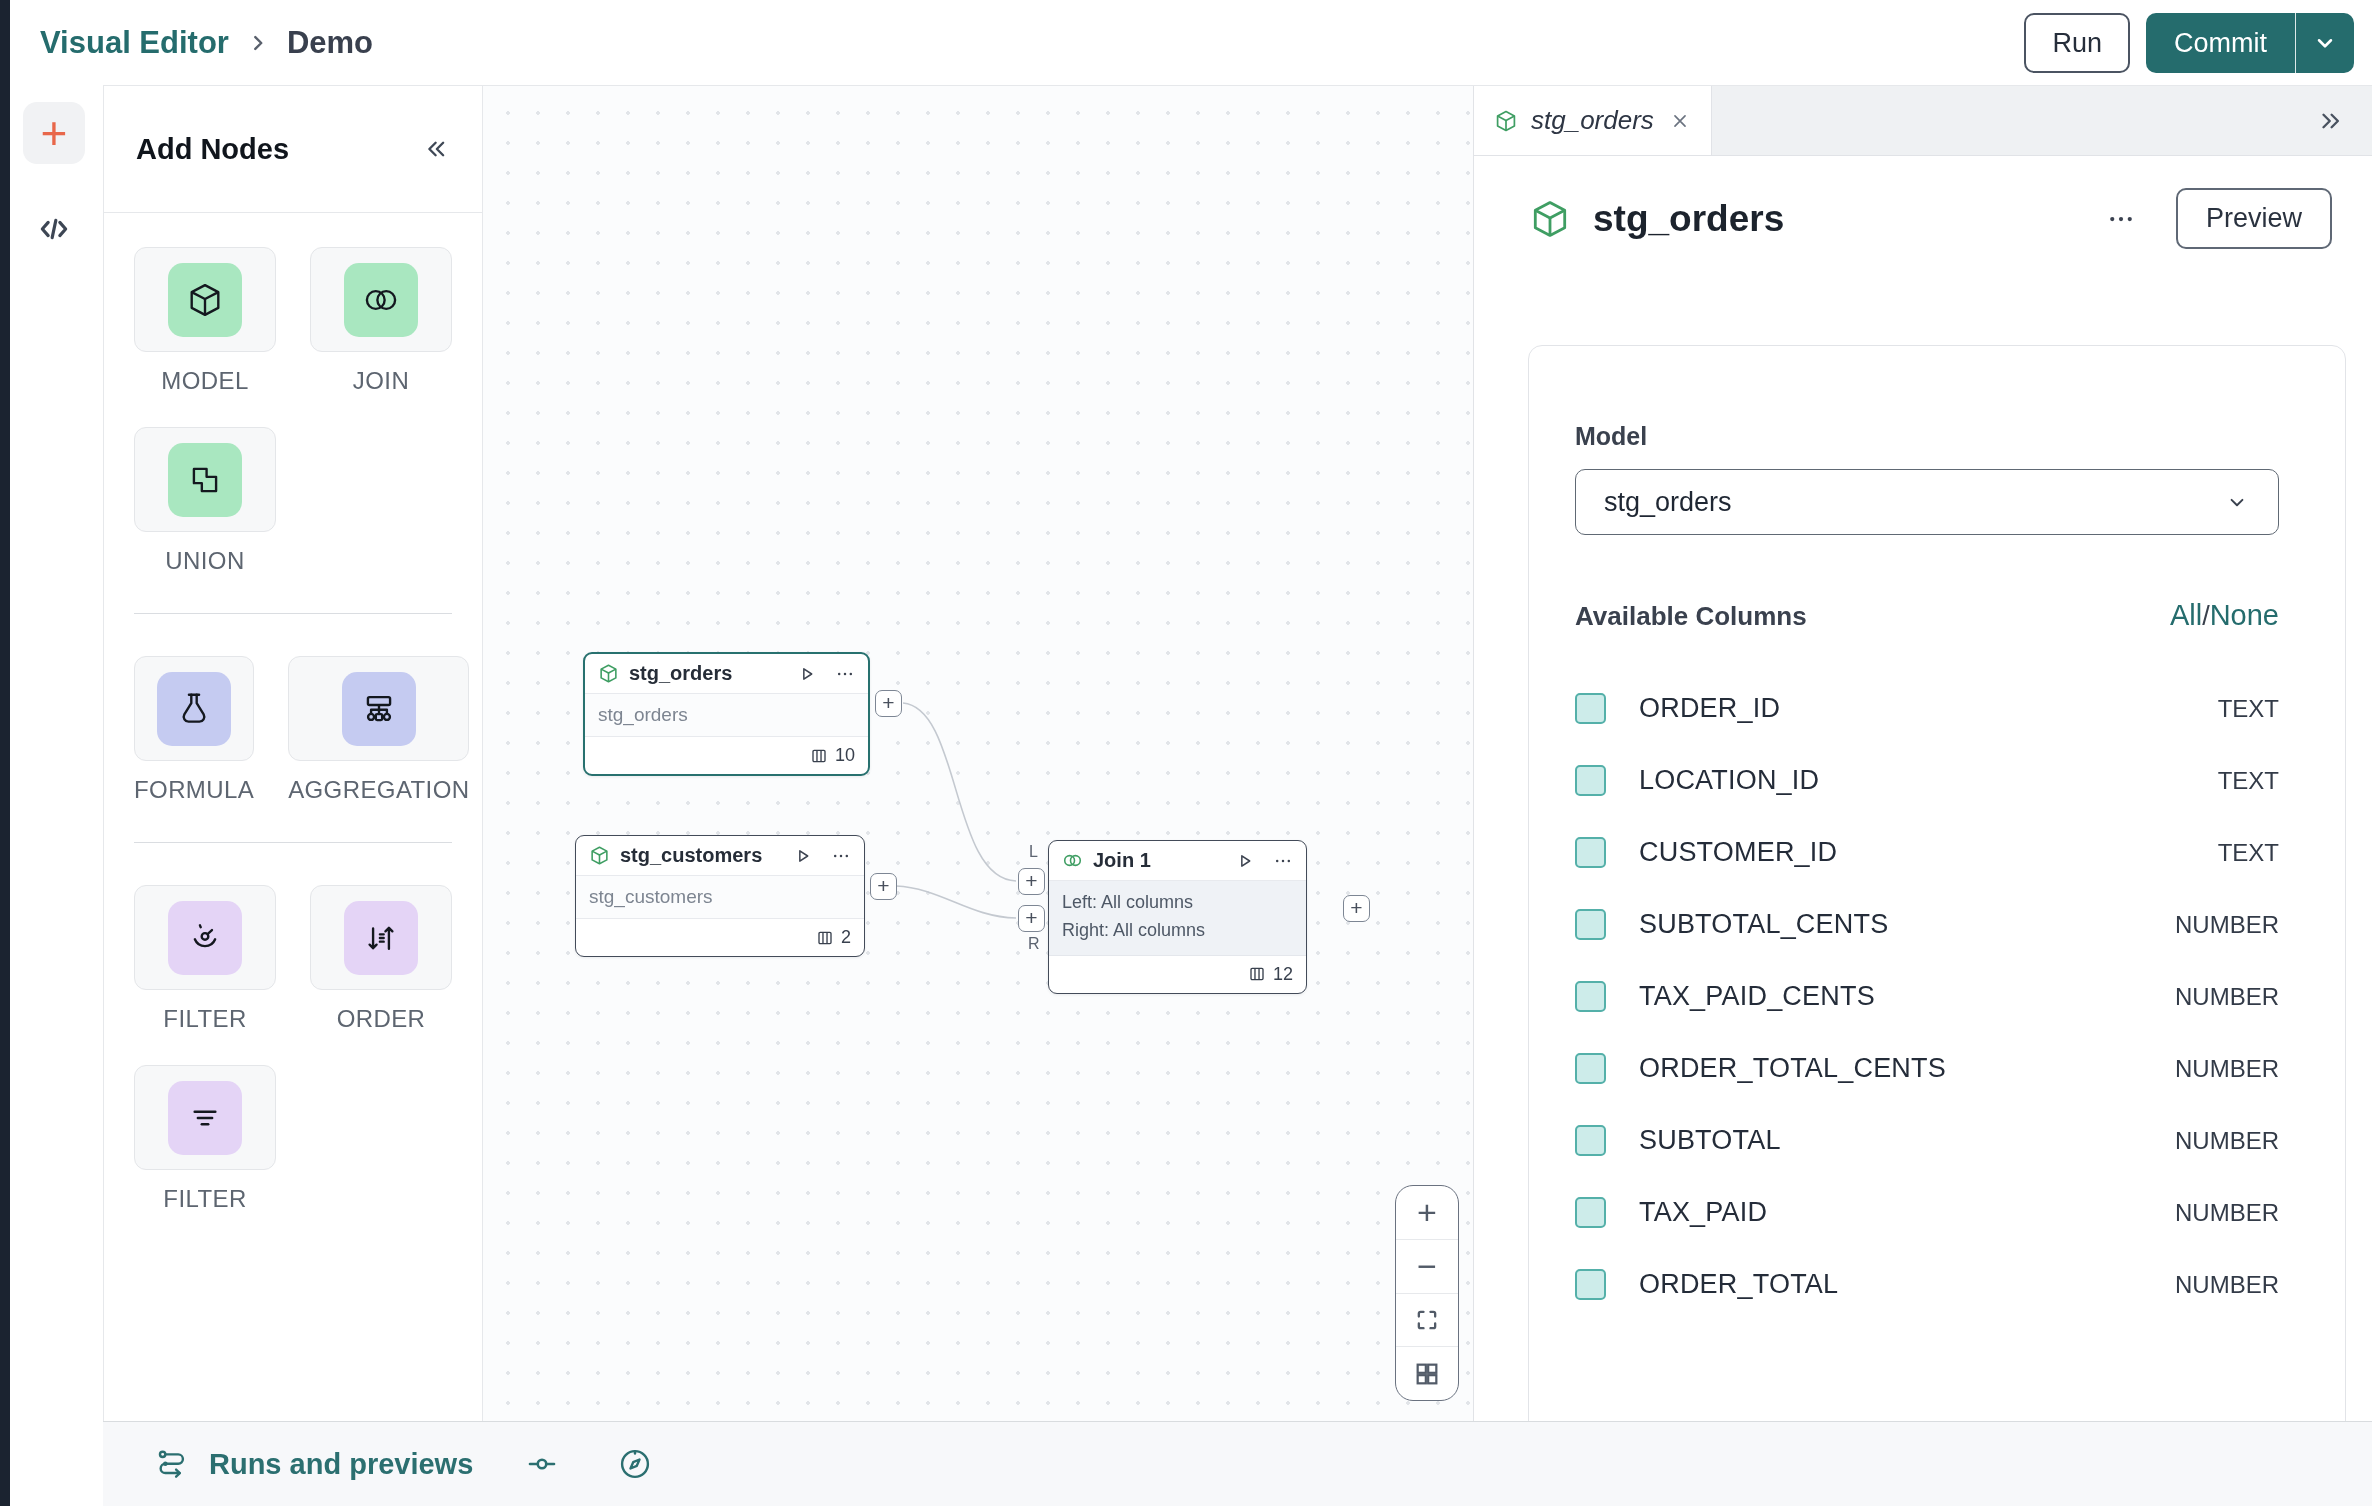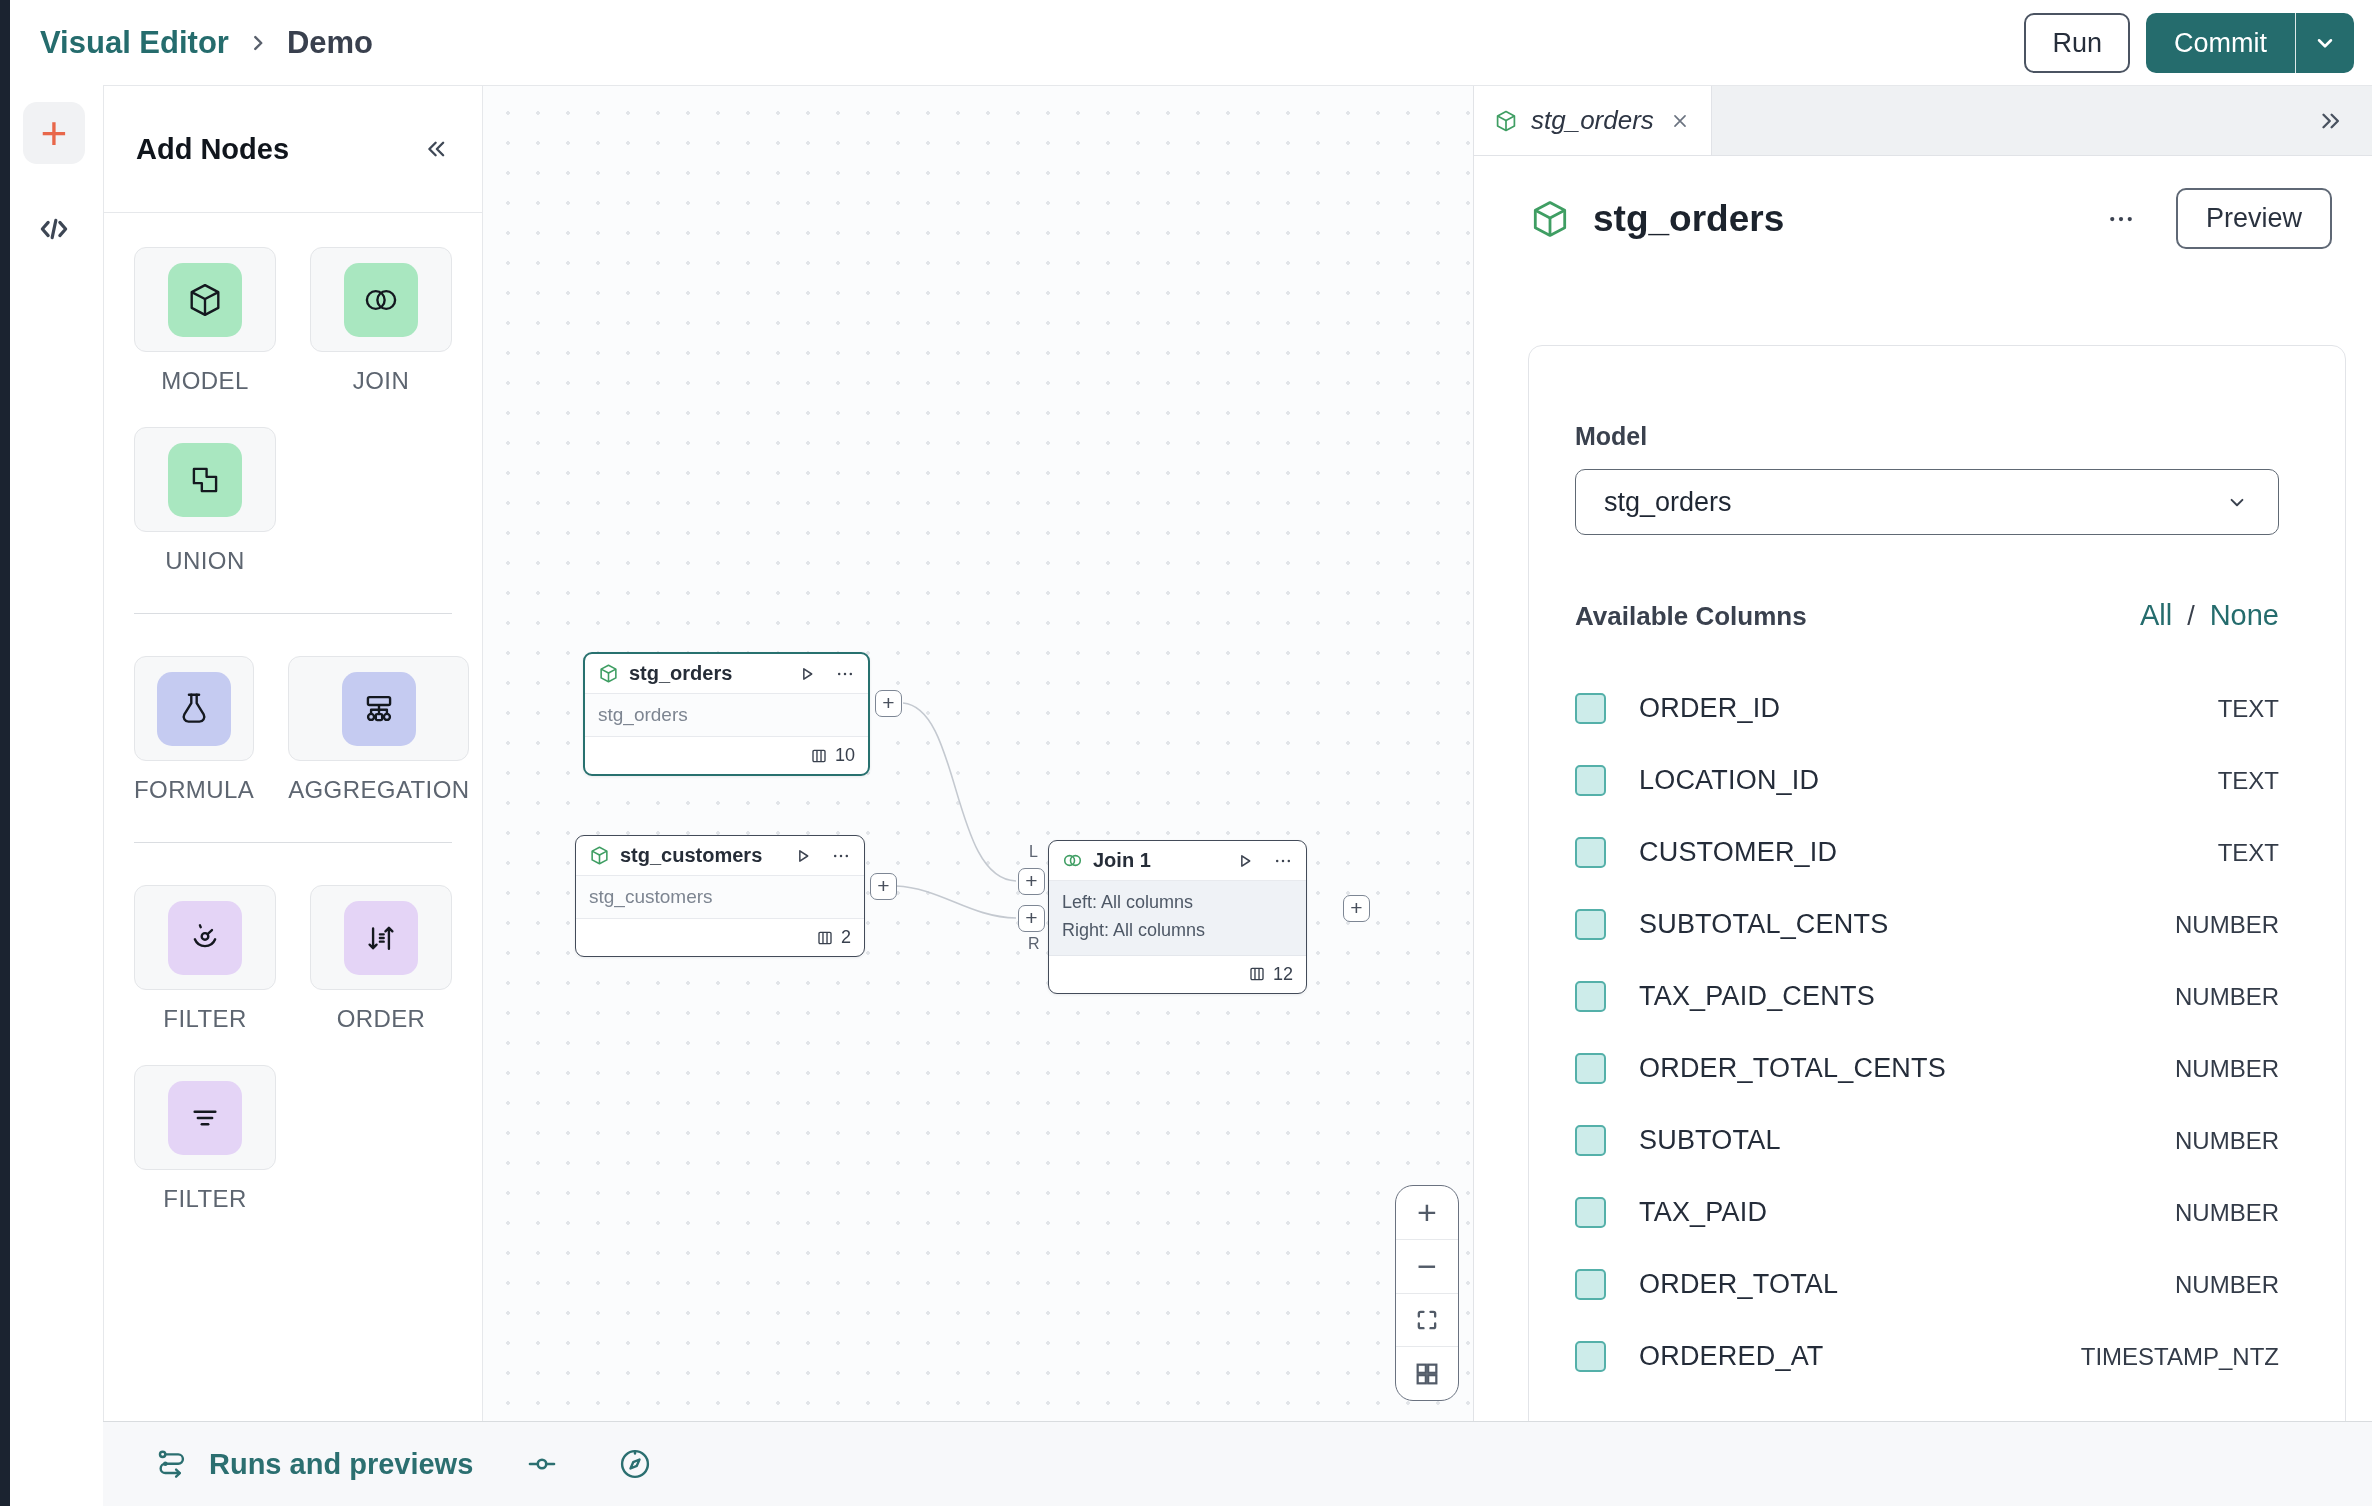--- a/index.html
+++ b/index.html
@@ -92,21 +92,21 @@
     font-size:27px; color:#2a323f; cursor:pointer; }
 
   .card { position:absolute; left:54px; top:259px; width:818px; height:1160px; background:#fff;
     border:1.5px solid #e2e4e8; border-radius:14px; padding:76px 66px 0 46px; }
   .model-label { font-size:25px; font-weight:700; color:#3a414e; margin-bottom:18px; }
   .model-select { height:66px; border:1.5px solid #606974; border-radius:10px; display:flex;
     align-items:center; padding:0 28px; font-size:27px; color:#1f2733; cursor:pointer; }
   .model-select .chev { margin-left:auto; color:#39414e; display:flex; }
   .columns-head { margin-top:64px; display:flex; align-items:baseline; }
   .columns-title { font-size:26px; font-weight:700; color:#3a414e; }
-  .sel-links { margin-left:auto; display:flex; gap:15px; align-items:baseline; }
+  .sel-links { margin-left:auto; display:flex; align-items:baseline; }
   .sel-link { color:#256c6d; font-size:29px; cursor:pointer; }
   .sel-slash { color:#39404c; font-size:27px; }
   .col-rows { margin-top:53px; }
   .col-row { display:flex; align-items:center; height:47px; margin-bottom:25px; }
   .checkbox { width:31px; height:31px; border-radius:5px; background:#cdecea; border:2px solid #54b0a9; cursor:pointer; flex:none; }
   .col-name { font-size:27px; color:#242c39; margin-left:33px; letter-spacing:.2px; }
   .col-type { margin-left:auto; font-size:24px; color:#333b48; }
 
   
   #bottombar { position:absolute; left:103px; top:1421px; right:0; height:85px; background:#f7f8fa;
@@ -529,25 +529,20 @@
       <div class="col-row">
         <span class="checkbox"></span>
         <span class="col-name">TAX_PAID</span>
         <span class="col-type">NUMBER</span>
       </div>
       <div class="col-row">
         <span class="checkbox"></span>
         <span class="col-name">ORDER_TOTAL</span>
         <span class="col-type">NUMBER</span>
       </div>
-      <div class="col-row">
-        <span class="checkbox"></span>
-        <span class="col-name">ORDERED_AT</span>
-        <span class="col-type">TIMESTAMP_NTZ</span>
-      </div>
     </div>
   </div>
 </aside>
 
 <footer id="bottombar">
   <div class="runs-group">
     <span class="bb-icon">
       <svg width="34" height="34" viewBox="0 0 24 24" fill="none" stroke="currentColor" stroke-width="1.7" stroke-linecap="round" stroke-linejoin="round">
           <circle cx="5.4" cy="5.2" r="1.9"></circle>
           <path d="M7.5 5.2h8.9a3.3 3.3 0 0 1 0 6.6H7.3a3.3 3.3 0 0 0 0 6.6h10"></path>

